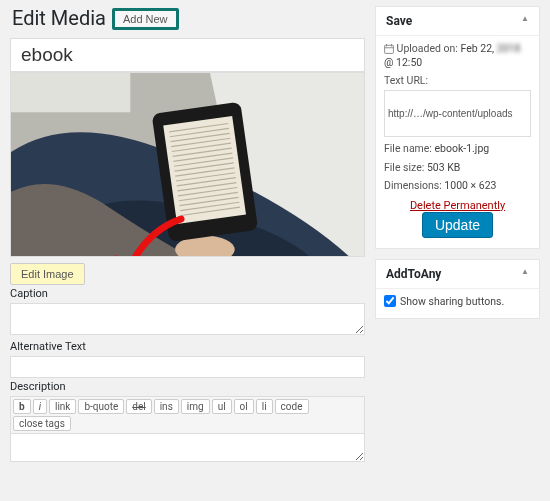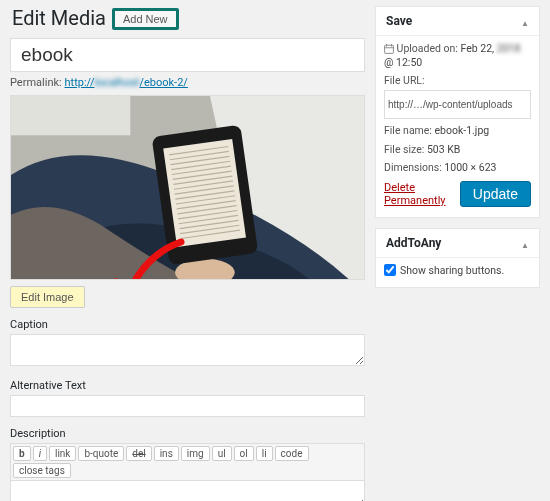--- a/index.html
+++ b/index.html
@@ -84,21 +84,21 @@
     color: #555;
     font-size: 11px;
     padding: 4px 10px;
     border-radius: 2px;
     cursor: pointer;
   }
   .field-label {
     display: block;
     font-size: 11px;
     color: #23282d;
-    margin-top: 10px;
+    margin-top: 2px;
     margin-bottom: 3px;
   }
   .caption-textarea {
     width: 100%;
     height: 32px;
     border: 1px solid #ddd;
     background: #fff;
     resize: both;
     font-size: 12px;
     padding: 3px;
@@ -142,21 +142,21 @@
   .panel {
     border: 1px solid #e5e5e5;
     background: #fff;
     margin-bottom: 10px;
   }
   .panel-header {
     border-bottom: 1px solid #eee;
     padding: 7px 10px;
     display: flex;
     justify-content: space-between;
-    align-items: flex-end;
+    align-items: flex-start;
     cursor: pointer;
   }
   .panel-header .title {
     font-size: 12px;
     font-weight: bold;
     color: #23282d;
   }
   .panel-header .toggle {
     font-size: 8px;
     color: #888;
@@ -170,21 +170,21 @@
     margin-bottom: 5px;
     line-height: 1.3;
   }
   .panel-body .label {
     color: #555;
   }
   .file-url-input {
     width: 100%;
     border: 1px solid #ddd;
     font-size: 10px;
-    padding: 8px 3px;
+    padding: 17px 3px;
     margin-top: 2px;
     background: #fff;
     color: #555;
   }
   .delete-link {
     color: #a00;
     text-decoration: underline;
     font-size: 11px;
     cursor: pointer;
   }
@@ -196,20 +196,21 @@
     padding: 4px 12px;
     border-radius: 3px;
     cursor: pointer;
     float: right;
   }
   .panel-footer {
     display: flex;
     justify-content: flex-end;
     align-items: center;
     margin-top: 6px;
+    flex-direction: column;
   }
   .cb-row {
     display: flex;
     align-items: center;
     gap: 4px;
   }
   .cb-row input { width: 12px; height: 12px; }
   .blur {
     filter: blur(2px);
     display: inline-block;
@@ -224,24 +225,20 @@
 
 <div class="wrap">
   <div class="main-col">
     <div class="page-header">
       <h1 class="page-title">Edit Media</h1>
       <button class="btn-small">Add New</button>
     </div>
 
     <input type="text" class="title-input" value="ebook" style="">
 
-    <div class="permalink-row">
-      <span>Permalink:</span>
-      <a href="#"><span>http://</span><span class="blur">localhost</span><span>/ebook-2/</span></a>
-    </div>
 
     <div class="media-image">
       
       <svg width="100%" height="100%" viewBox="0 0 355 185" preserveAspectRatio="xMidYMid slice">
 
         <rect x="0" y="0" width="355" height="185" fill="#b8b7b0"></rect>
         <path d="M 200 0 L 355 0 L 355 185 L 240 185 Z" fill="#e8e8e4"></path>
 
         <rect x="0" y="0" width="120" height="40" fill="#f2f2ef" opacity="0.7"></rect>
 
@@ -321,21 +318,21 @@
           <svg class="icon-cal" viewBox="0 0 16 16">
               <rect x="1" y="2" width="14" height="13" rx="1" fill="none" stroke="#888" stroke-width="1.5"></rect>
               <line x1="1" y1="6" x2="15" y2="6" stroke="#888" stroke-width="1.5"></line>
               <line x1="4" y1="0" x2="4" y2="4" stroke="#888" stroke-width="1.5"></line>
               <line x1="12" y1="0" x2="12" y2="4" stroke="#888" stroke-width="1.5"></line>
             </svg>
           <span class="label">Uploaded on:</span>
           <span><span>Feb 22,</span> <span class="blur">2018</span> <span>@ 12:50</span></span>
         </div>
         <div class="row">
-          <div class="label">File URL:</div>
+          <div class="label">Text URL:</div>
           <input type="text" class="file-url-input" id="file-url-field" value="http://…/wp-content/uploads" style="">
         </div>
         <div class="row">
           <span class="label">File name:</span>
           <span>ebook-1.jpg</span>
         </div>
         <div class="row">
           <span class="label">File size:</span>
           <span>503 KB</span>
         </div>

